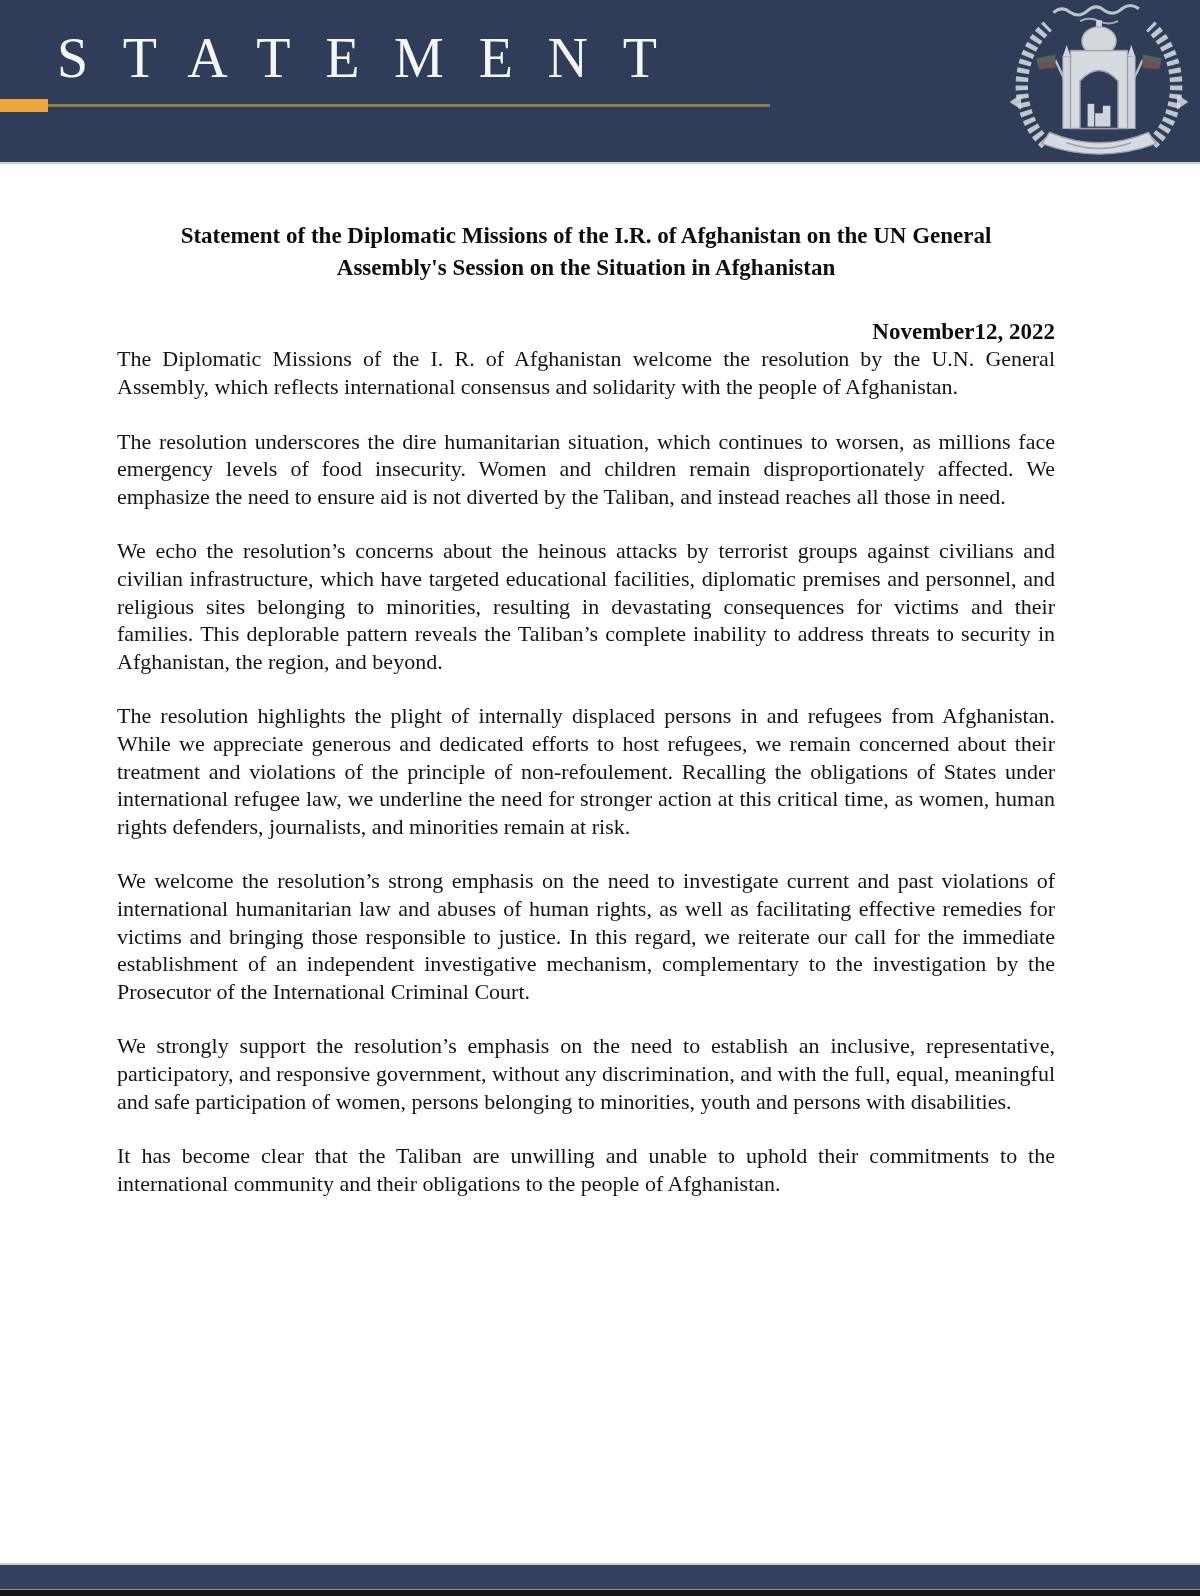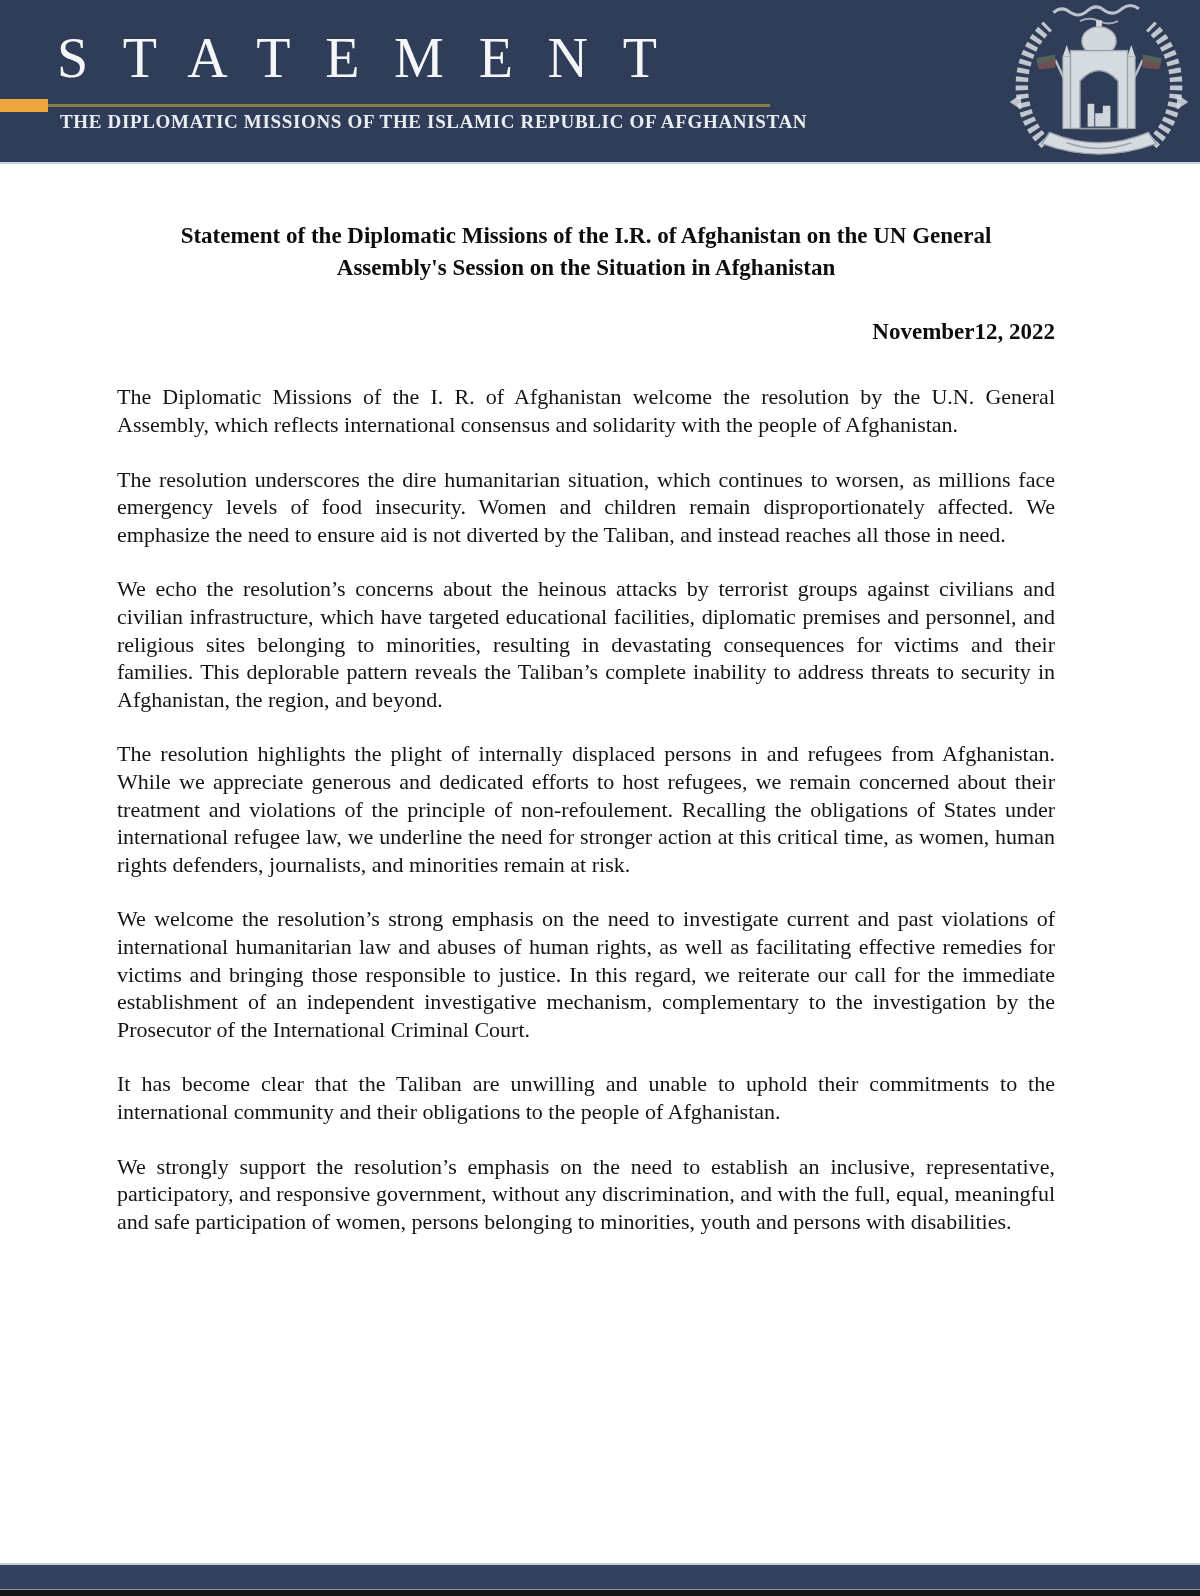--- a/index.html
+++ b/index.html
@@ -83,21 +83,21 @@
     margin: 16px auto;
     max-width: 880px;
   }
   .doc-date {
     text-align: right;
     font-weight: bold;
     font-size: 23px;
     color: #0d0d0d;
     margin-top: 36px;
   }
-  .paragraphs { margin-top: 38px; }
+  .paragraphs { }
   .paragraphs p {
     font-size: 22px;
     line-height: 27.6px;
     text-align: justify;
     color: #141414;
     margin: 0 0 27px 0;
   }
 
   
   .footer { flex: 0 0 auto; }
@@ -106,21 +106,20 @@
   .footer .line-mid   { height: 1px; background: #8f96a2; }
   .footer .band-dark  { height: 6px; background: #15161a; }
 </style>
 </head>
 <body>
 
 <div class="header">
   <div class="statement-title">STATEMENT</div>
   <div class="gold-rule"></div>
   <div class="gold-accent"></div>
-  <div class="header-subtitle">THE DIPLOMATIC MISSIONS OF THE ISLAMIC REPUBLIC OF AFGHANISTAN</div>
 
   <svg class="emblem" viewBox="0 0 200 168" xmlns="http://www.w3.org/2000/svg">
 
     <path d="M52,12 q9,-8 18,0 q9,6 18,-2 q9,-8 18,0 q9,6 18,-2 q9,-7 18,0" stroke="#ccd2d8" stroke-width="3.2" fill="none" opacity="0.9"></path>
     <path d="M80,21 q10,-5 20,0 q10,5 20,0" stroke="#c3c9d0" stroke-width="2.2" fill="none" opacity="0.8"></path>
 
     <path d="M44,150 C12,120 8,62 46,26" stroke="#c7cdd4" stroke-width="13" fill="none" stroke-dasharray="5,4" opacity="0.95"></path>
     <path d="M156,150 C188,120 192,62 154,26" stroke="#c7cdd4" stroke-width="13" fill="none" stroke-dasharray="5,4" opacity="0.95"></path>
 
     <path d="M18,98 l-12,8 l12,8 z" fill="#d6dbe0" opacity="0.85"></path>
@@ -156,22 +155,22 @@
 <div class="main">
   <h1 class="doc-title">Statement of the Diplomatic Missions of the I.R. of Afghanistan on the UN General Assembly's Session on the Situation in Afghanistan</h1>
   <div class="doc-date">November12, 2022</div>
 
   <div class="paragraphs">
     <p>The Diplomatic Missions of the I. R. of Afghanistan welcome the resolution by the U.N. General Assembly, which reflects international consensus and solidarity with the people of Afghanistan.</p>
     <p>The resolution underscores the dire humanitarian situation, which continues to worsen, as millions face emergency levels of food insecurity. Women and children remain disproportionately affected. We emphasize the need to ensure aid is not diverted by the Taliban, and instead reaches all those in need.</p>
     <p>We echo the resolution’s concerns about the heinous attacks by terrorist groups against civilians and civilian infrastructure, which have targeted educational facilities, diplomatic premises and personnel, and religious sites belonging to minorities, resulting in devastating consequences for victims and their families. This deplorable pattern reveals the Taliban’s complete inability to address threats to security in Afghanistan, the region, and beyond.</p>
     <p>The resolution highlights the plight of internally displaced persons in and refugees from Afghanistan. While we appreciate generous and dedicated efforts to host refugees, we remain concerned about their treatment and violations of the principle of non-refoulement. Recalling the obligations of States under international refugee law, we underline the need for stronger action at this critical time, as women, human rights defenders, journalists, and minorities remain at risk.</p>
     <p>We welcome the resolution’s strong emphasis on the need to investigate current and past violations of international humanitarian law and abuses of human rights, as well as facilitating effective remedies for victims and bringing those responsible to justice. In this regard, we reiterate our call for the immediate establishment of an independent investigative mechanism, complementary to the investigation by the Prosecutor of the International Criminal Court.</p>
+    <p>We strongly support the resolution’s emphasis on the need to establish an inclusive, representative, participatory, and responsive government, without any discrimination, and with the full, equal, meaningful and safe participation of women, persons belonging to minorities, youth and persons with disabilities.</p>
     <p>It has become clear that the Taliban are unwilling and unable to uphold their commitments to the international community and their obligations to the people of Afghanistan.</p>
-    <p>We strongly support the resolution’s emphasis on the need to establish an inclusive, representative, participatory, and responsive government, without any discrimination, and with the full, equal, meaningful and safe participation of women, persons belonging to minorities, youth and persons with disabilities.</p>
   </div>
 </div>
 
 <div class="footer">
   <div class="line-light"></div>
   <div class="band-navy"></div>
   <div class="line-mid"></div>
   <div class="band-dark"></div>
 </div>
 

